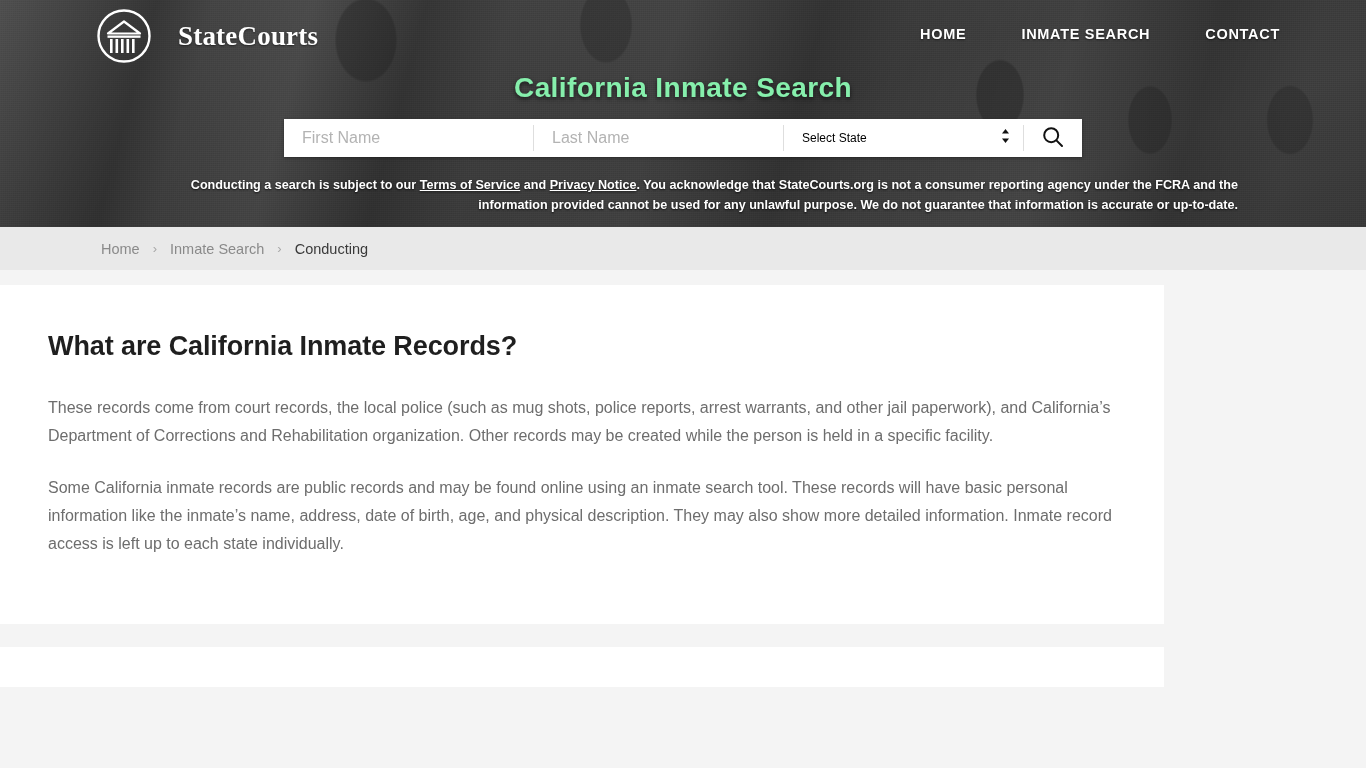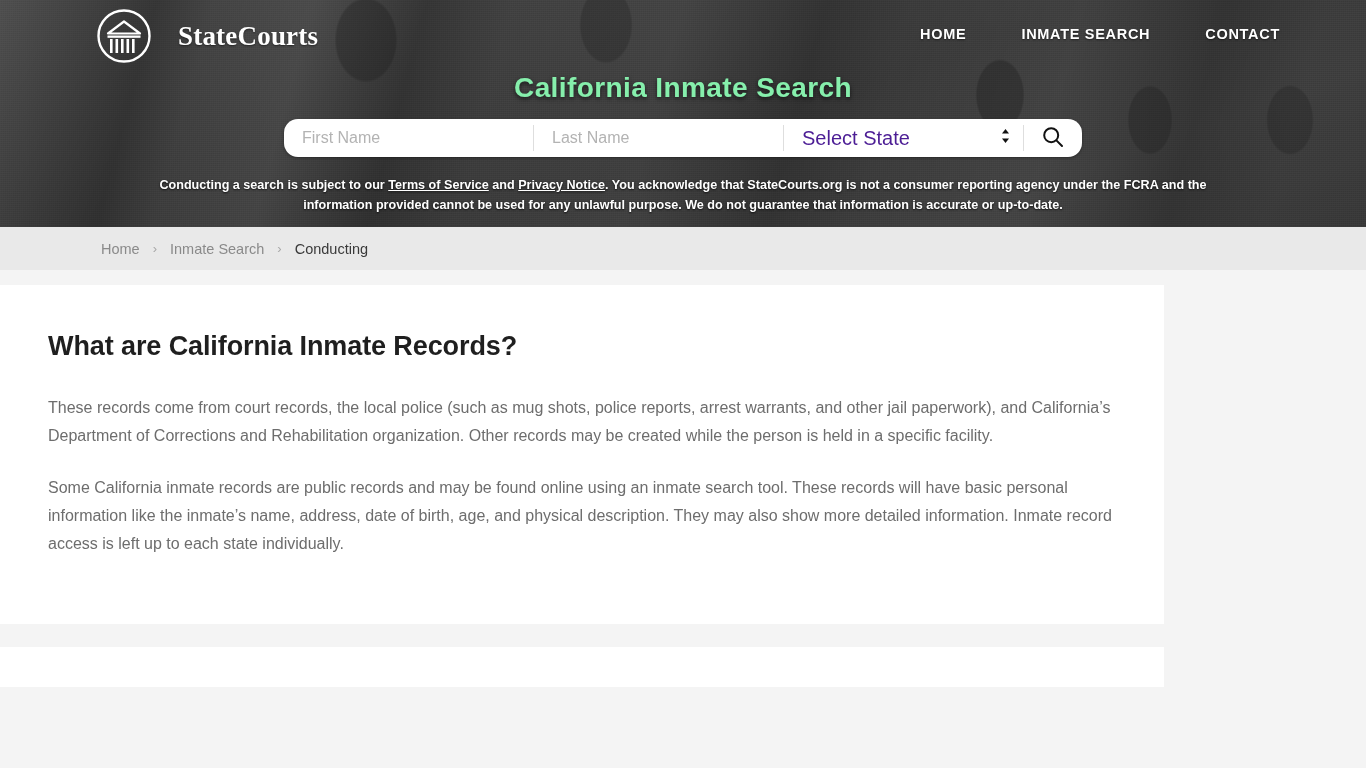--- a/index.html
+++ b/index.html
@@ -127,21 +127,20 @@
   .search-bar {
     position: absolute;
     left: 284px;
     top: 119px;
     width: 798px;
     height: 38px;
     background: #ffffff;
     display: flex;
     align-items: stretch;
     box-shadow: 0 1px 3px rgba(0,0,0,0.35);
-    border-radius: 14px;
   }
   .search-field {
     border: none;
     outline: none;
     background: transparent;
     font-family: "Liberation Sans", sans-serif;
     font-size: 16px;
     color: #333;
     padding: 0 18px;
     height: 100%;
@@ -161,22 +160,22 @@
     display: flex;
     align-items: center;
   }
   .state-select {
     appearance: none;
     -webkit-appearance: none;
     border: none;
     outline: none;
     background: transparent;
     font-family: "Liberation Sans", sans-serif;
-    font-size: 20px;
-    color: #4c1d95;
+    font-size: 12px;
+    color: #000000;
     padding: 0 30px 0 18px;
     width: 100%;
     height: 100%;
     cursor: pointer;
   }
   .select-spinner {
     position: absolute;
     right: 12px;
     top: 50%;
     transform: translateY(-50%);
@@ -193,21 +192,21 @@
     cursor: pointer;
   }
 
   
   .disclaimer {
     position: absolute;
     left: 50%;
     transform: translateX(-50%);
     top: 176px;
     width: 1110px;
-    text-align: center;
+    text-align: right;
     color: #ffffff;
     font-size: 12.6px;
     font-weight: 700;
     line-height: 1.55;
     text-shadow: 0 1px 2px rgba(0,0,0,0.75);
   }
   .disclaimer a {
     color: #ffffff;
     text-decoration: underline;
     cursor: pointer;

